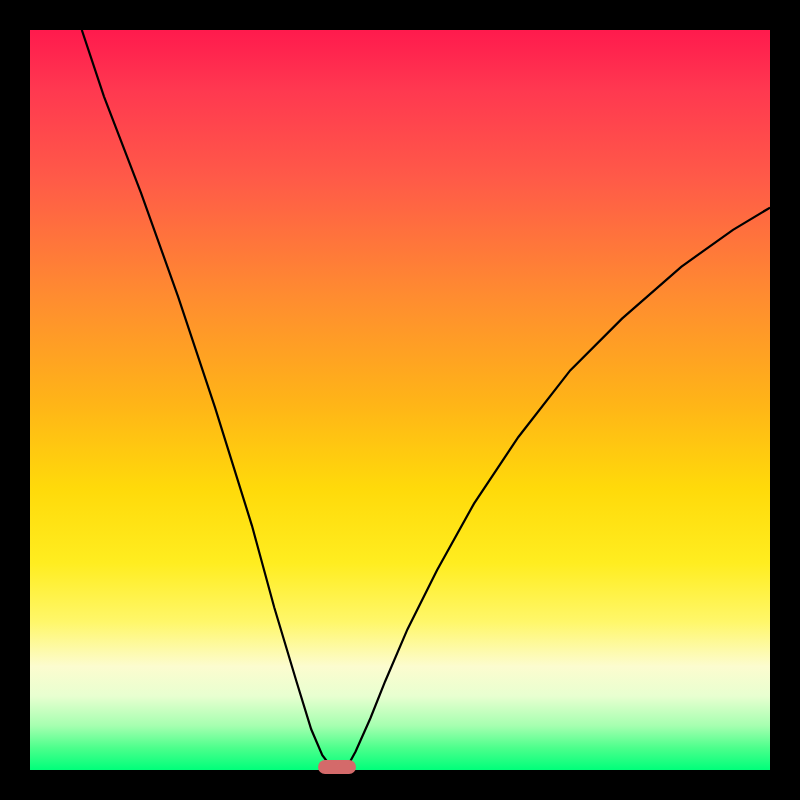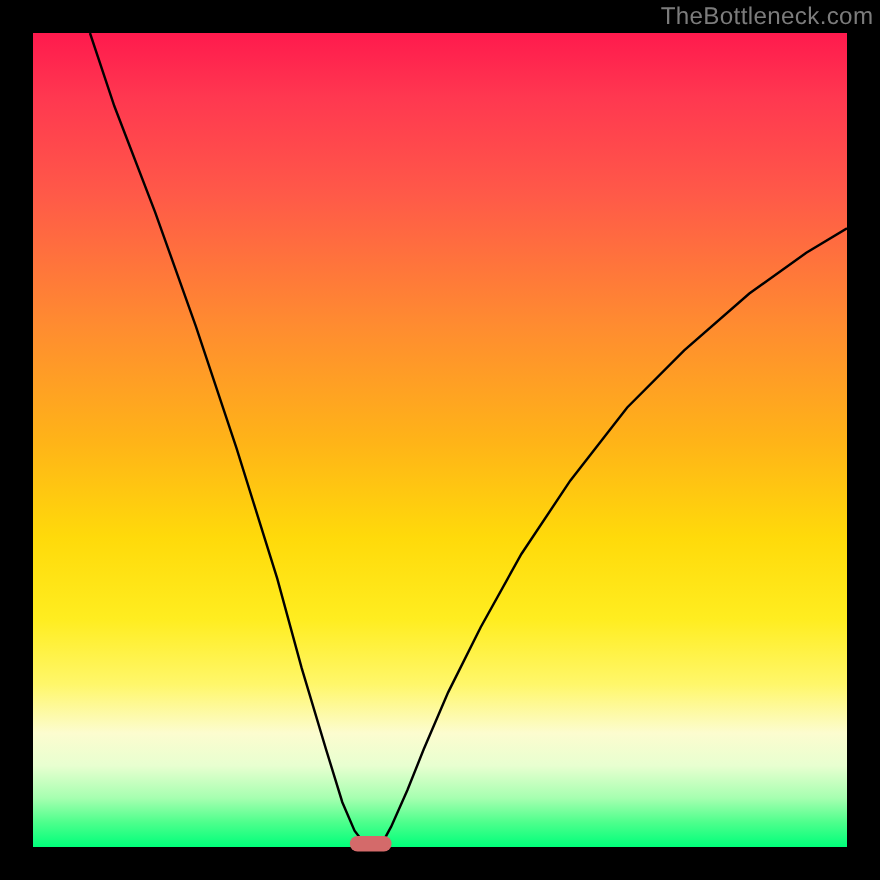--- a/index.html
+++ b/index.html
@@ -63,21 +63,20 @@
     height: 14px;
     background: #d46a6a;
     border-radius: 7px;
   }
 </style>
 </head>
 <body>
 
 <div class="frame">
 
-  <div class="watermark">TheBottleneck.com</div>
 
   <div class="plot">
 
     <svg class="curve" viewBox="0 0 740 740" preserveAspectRatio="none">
       <path d="M51.8 0.0 L74.0 66.6 L111.0 162.8 L148.0 266.4 L185.0 377.4 L222.0 495.8 L244.2 577.2 L266.4 651.2 L281.2 699.3 L292.3 725.2 L301.9 737.8" fill="none" stroke="#000" stroke-width="2.2"></path>
       <path d="M316.7 737.8 L325.6 721.5 L340.4 688.2 L355.2 651.2 L377.4 599.4 L407.0 540.2 L444.0 473.6 L488.4 407.0 L540.2 340.4 L592.0 288.6 L651.2 236.8 L703.0 199.8 L740.0 177.6" fill="none" stroke="#000" stroke-width="2.2"></path>
     </svg>
 
     <div class="marker" style="left: 288.1px; bottom: -4px;"></div>
   </div>

